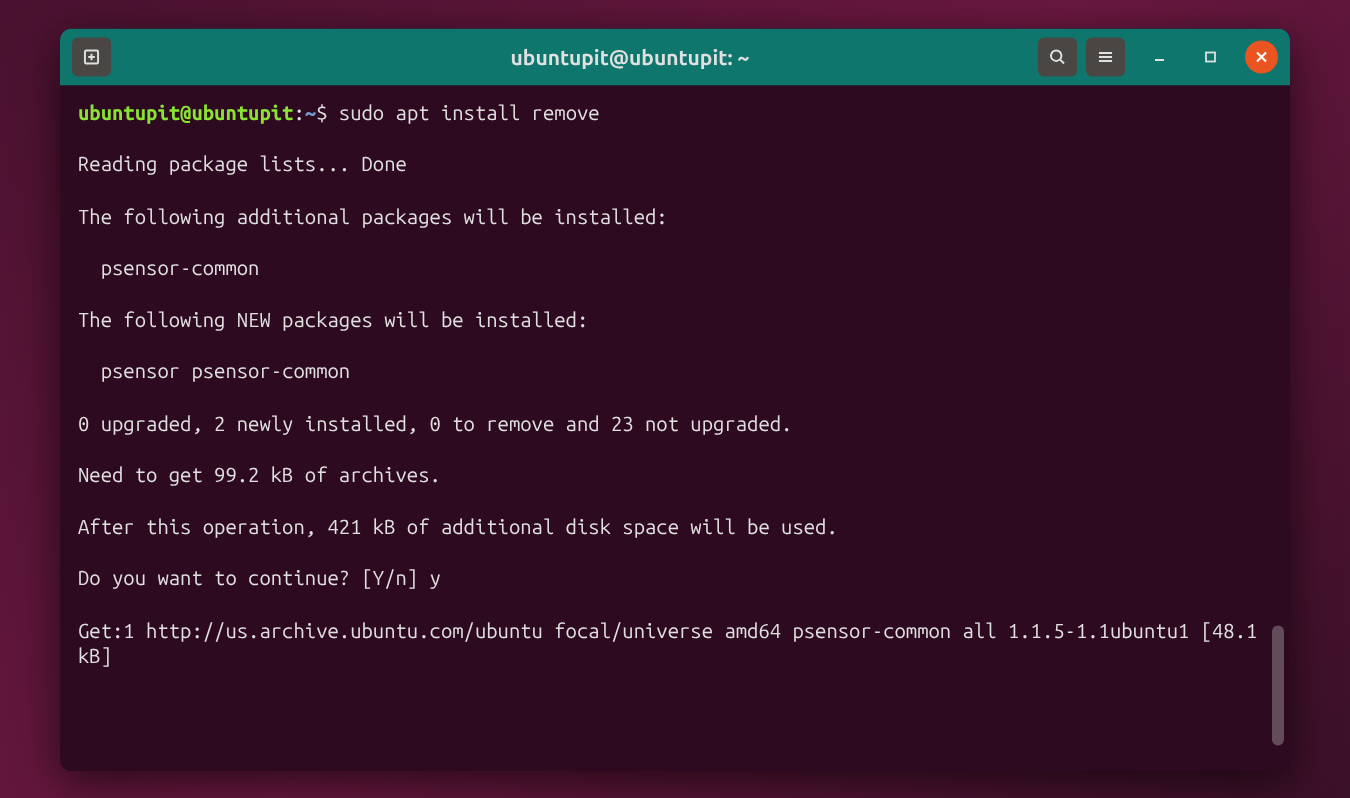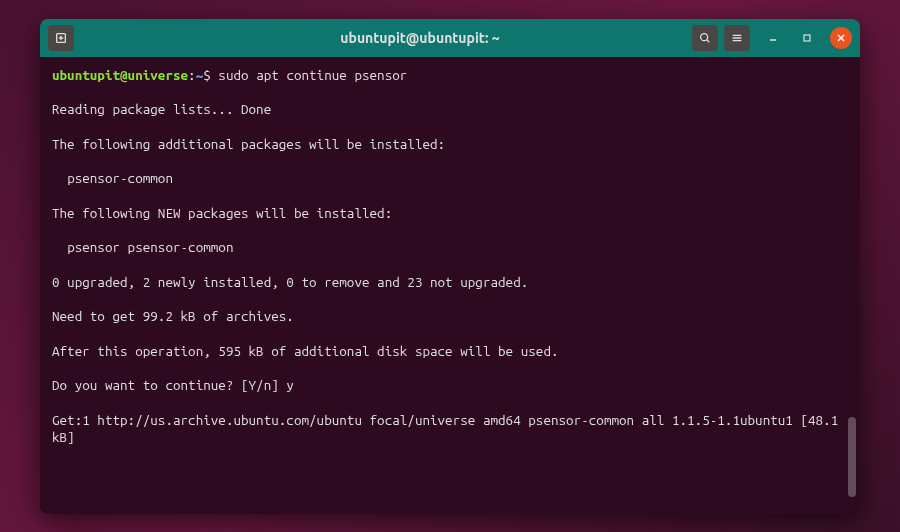--- a/index.html
+++ b/index.html
@@ -156,29 +156,29 @@
       </div>
       <div class="win-btn close">
         <svg viewBox="0 0 10 10" stroke="#fff" stroke-width="1.4">
           <line x1="2" y1="2" x2="8" y2="8"></line>
           <line x1="8" y1="2" x2="2" y2="8"></line>
         </svg>
       </div>
     </div>
   </div>
 
-  <div class="terminal-body"><span class="line"><span class="prompt-user">ubuntupit@universe</span><span class="prompt-sep">:</span><span class="prompt-path">~</span><span class="prompt-sep">$ </span><span>sudo apt continue psensor</span></span><span id="output-lines">
+  <div class="terminal-body"><span class="line"><span class="prompt-user">ubuntupit@ubuntupit</span><span class="prompt-sep">:</span><span class="prompt-path">~</span><span class="prompt-sep">$ </span><span>sudo apt install remove</span></span><span id="output-lines">
 <span class="line">Reading package lists... Done</span>
 <span class="line">The following additional packages will be installed:</span>
 <span class="line">  psensor-common</span>
 <span class="line">The following NEW packages will be installed:</span>
 <span class="line">  psensor psensor-common</span>
 <span class="line">0 upgraded, 2 newly installed, 0 to remove and 23 not upgraded.</span>
 <span class="line">Need to get 99.2 kB of archives.</span>
-<span class="line">After this operation, 595 kB of additional disk space will be used.</span>
+<span class="line">After this operation, 421 kB of additional disk space will be used.</span>
 <span class="line">Do you want to continue? [Y/n] y</span>
 <span class="line">Get:1 http://us.archive.ubuntu.com/ubuntu focal/universe amd64 psensor-common all 1.1.5-1.1ubuntu1 [48.1 kB]</span>
 
 
 
 
 
 
 
 

